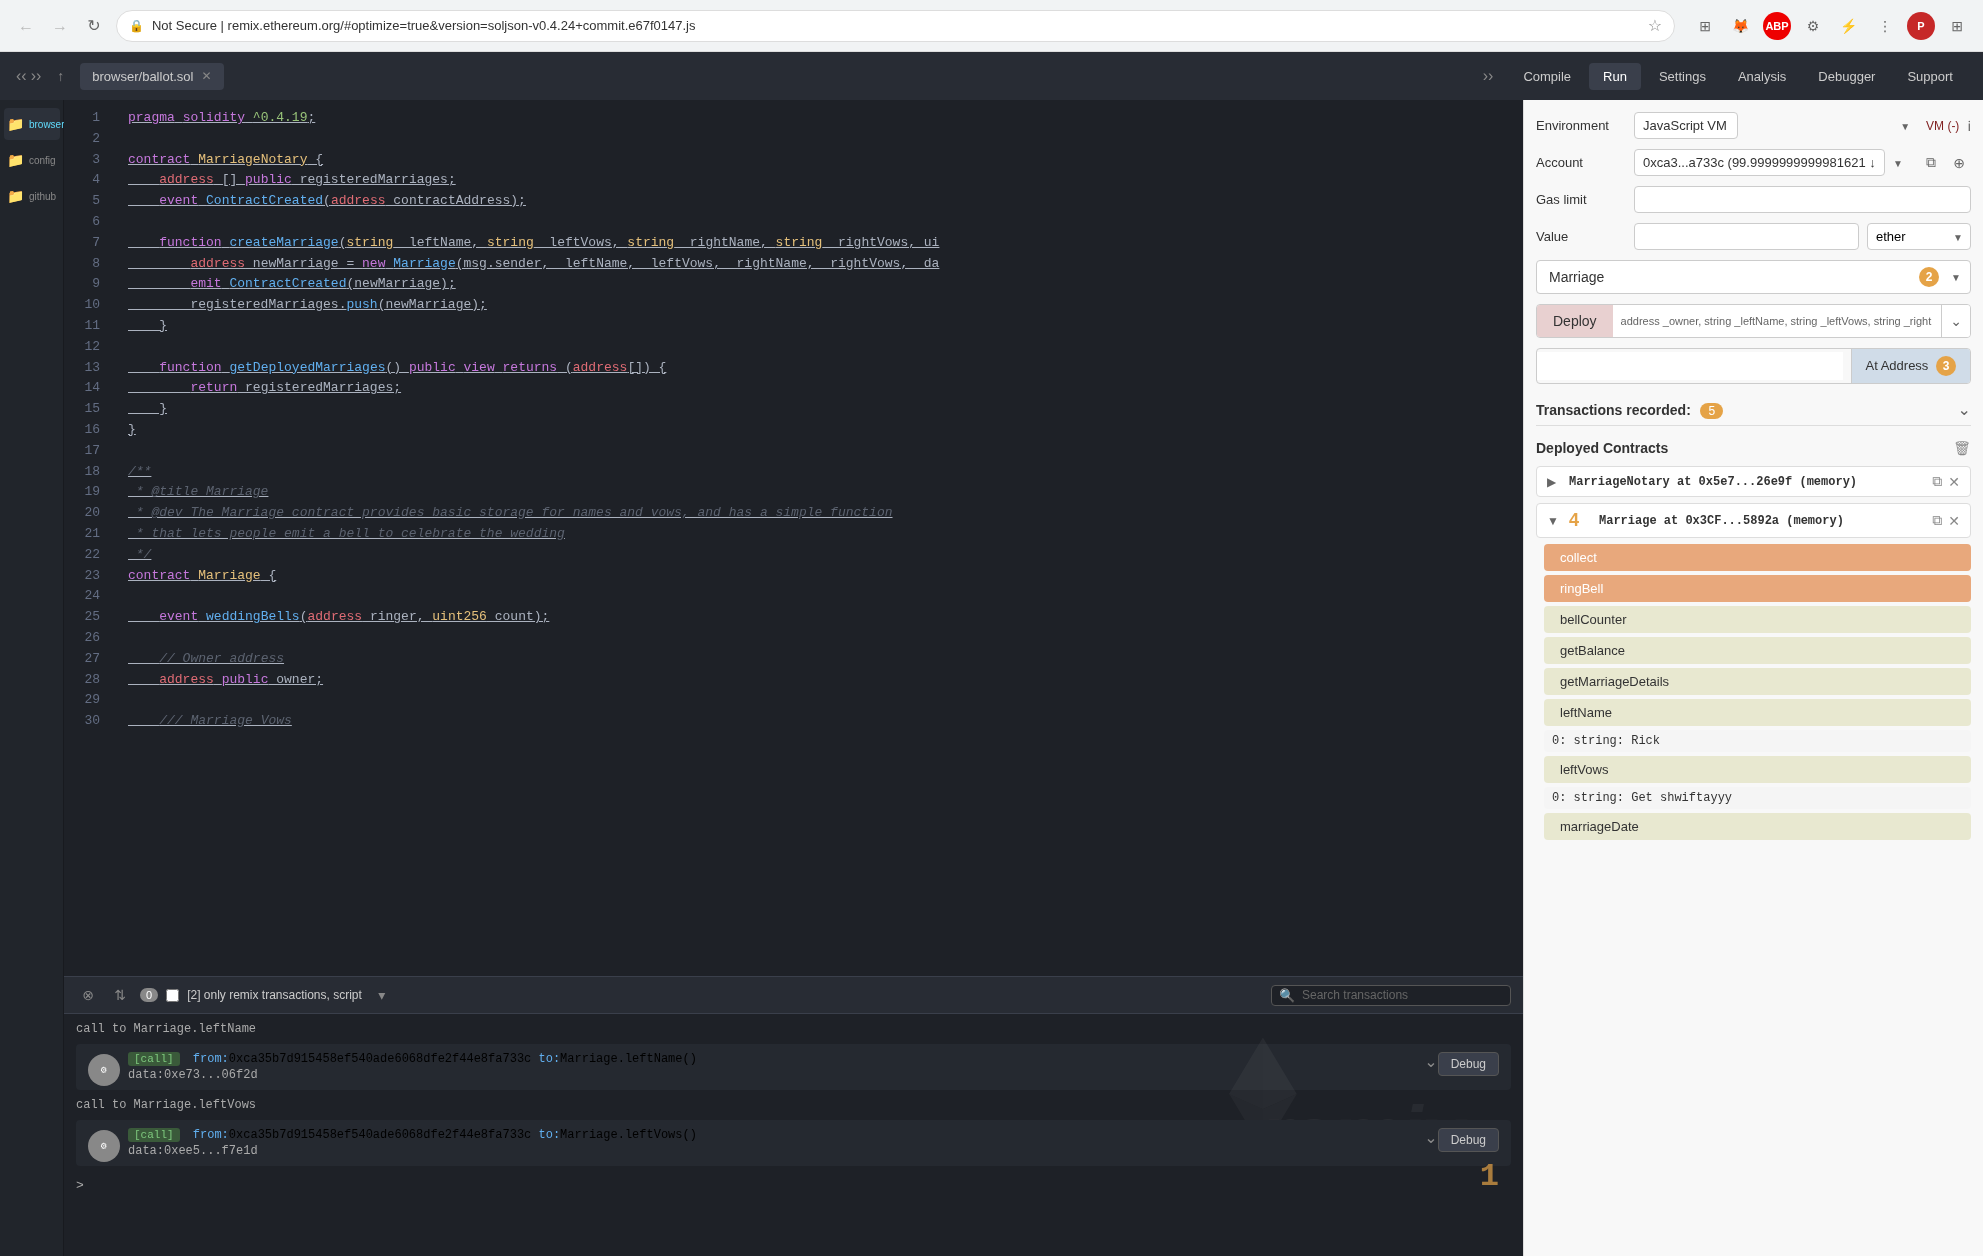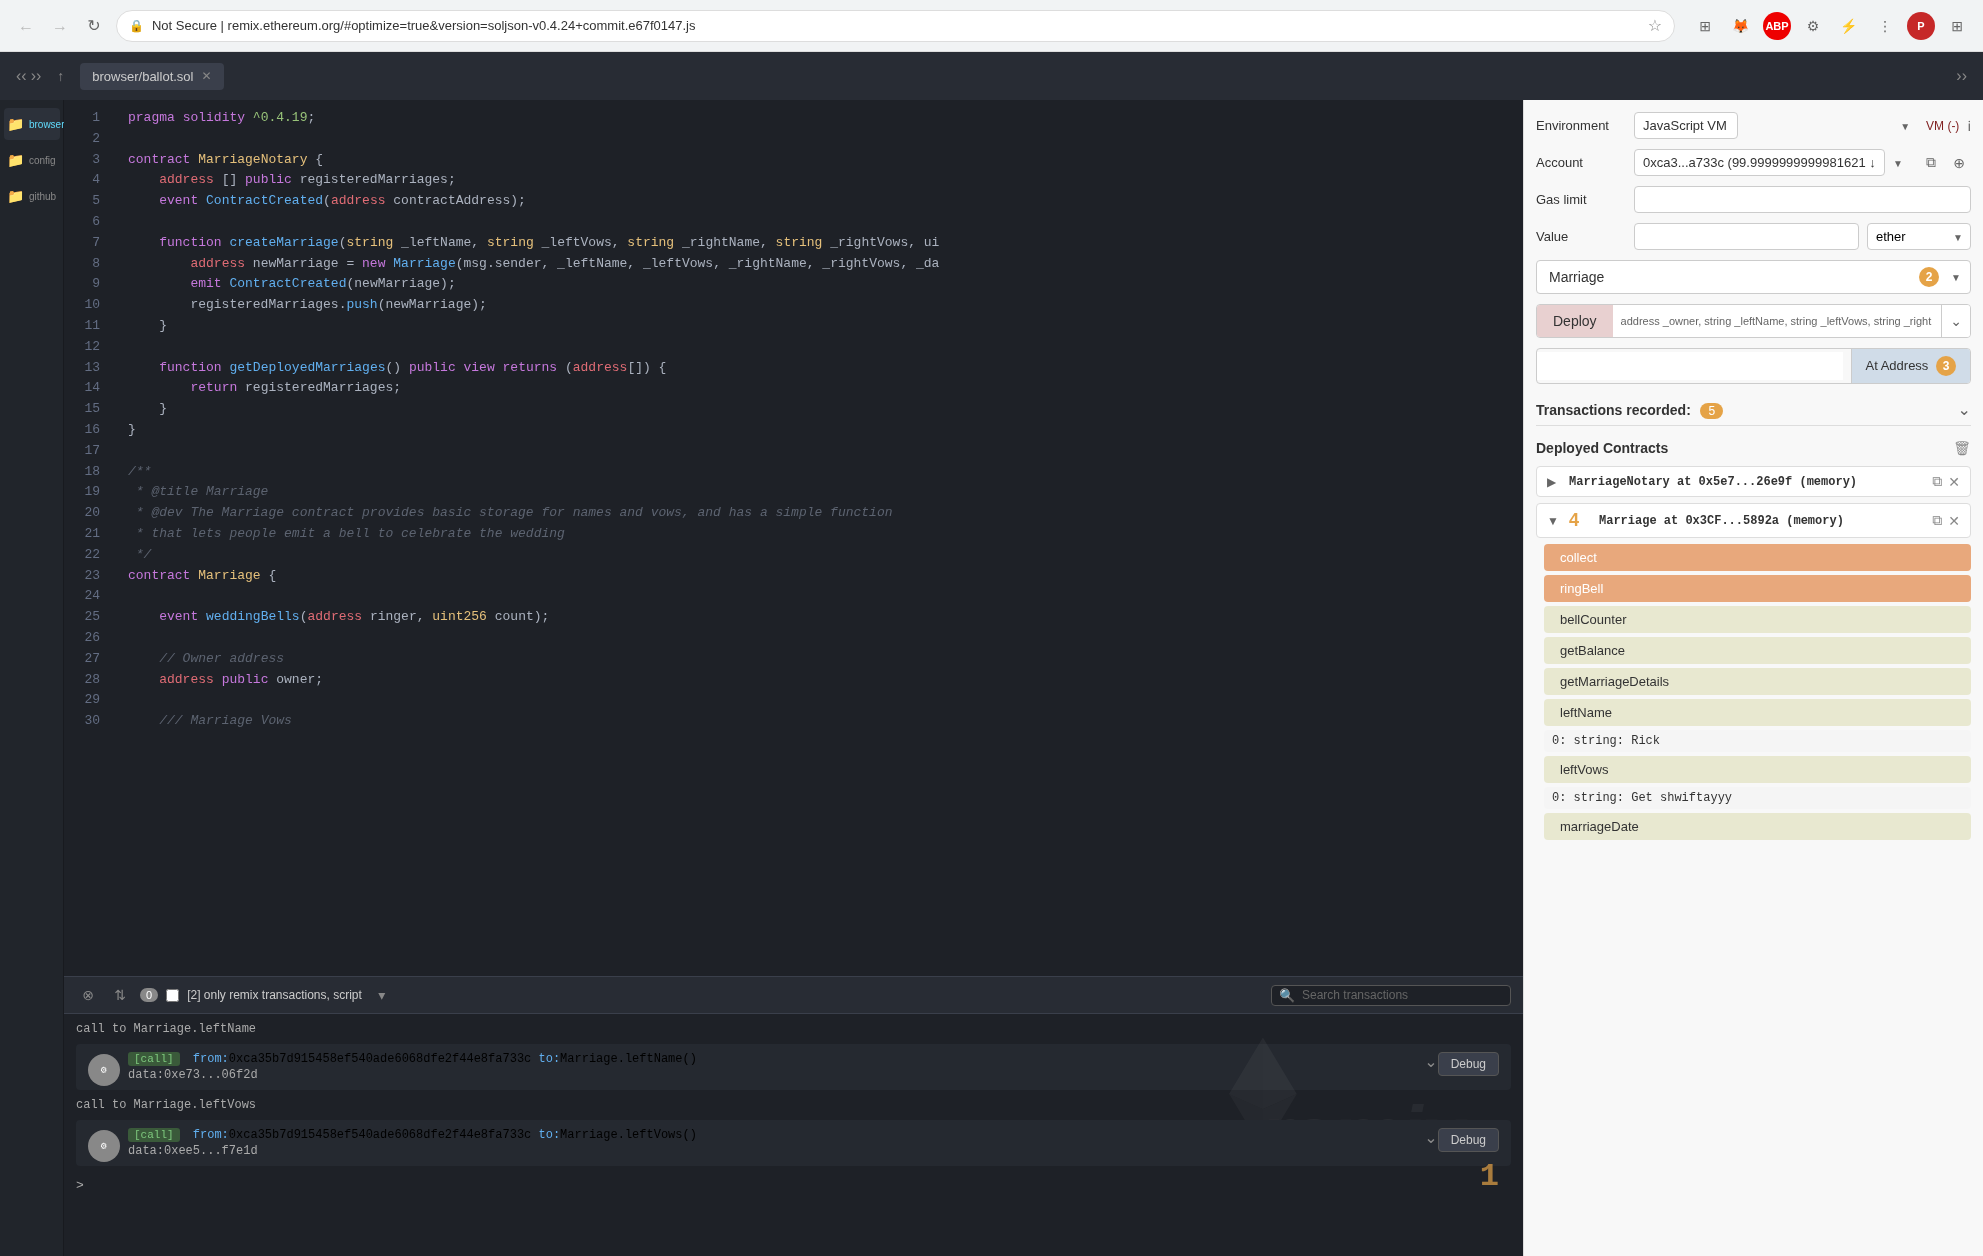--- a/index.html
+++ b/index.html
@@ -147,21 +147,21 @@
       flex: 1;
       background: #1e2127;
       padding: 8px 16px;
       overflow-x: auto;
       overflow-y: auto;
       font-family: 'Courier New', monospace;
       font-size: 13px;
       line-height: 1.6;
       color: #abb2bf;
     }
-    .code-line { white-space: pre; min-height: 1.6em; }
+    .code-line { white-space: pre; min-height: 1.6em; text-decoration: underline; }
     .kw { color: #c678dd; }
     .type { color: #e5c07b; }
     .fn { color: #61afef; }
     .str { color: #98c379; }
     .comment { color: #5c6370; font-style: italic; }
     .addr { color: #e06c75; }
     .contract-name { color: #e5c07b; }
 
     
     .console-panel {
@@ -671,20 +671,28 @@
       <span class="nav-arrow">‹‹</span>
       <span class="nav-arrow">››</span>
     </div>
     <span class="nav-arrow" style="font-size:14px;">↑</span>
     <div class="file-tab">
       <span>browser/ballot.sol</span>
       <span class="close">✕</span>
     </div>
     <div class="nav-spacer"></div>
     <span class="expand-btn">››</span>
+    <div class="top-nav-btns">
+      <button class="top-nav-btn">Compile</button>
+      <button class="top-nav-btn" style="background:#3a3f4b; color:#fff;">Run</button>
+      <button class="top-nav-btn">Settings</button>
+      <button class="top-nav-btn">Analysis</button>
+      <button class="top-nav-btn">Debugger</button>
+      <button class="top-nav-btn">Support</button>
+    </div>
   </div>
 
   <div class="main-content">
 
     <div class="sidebar">
       <div class="sidebar-item active">
         <span class="item-icon">📁</span>
         <span style="font-size:10px;">browser</span>
       </div>
       <div class="sidebar-item">

